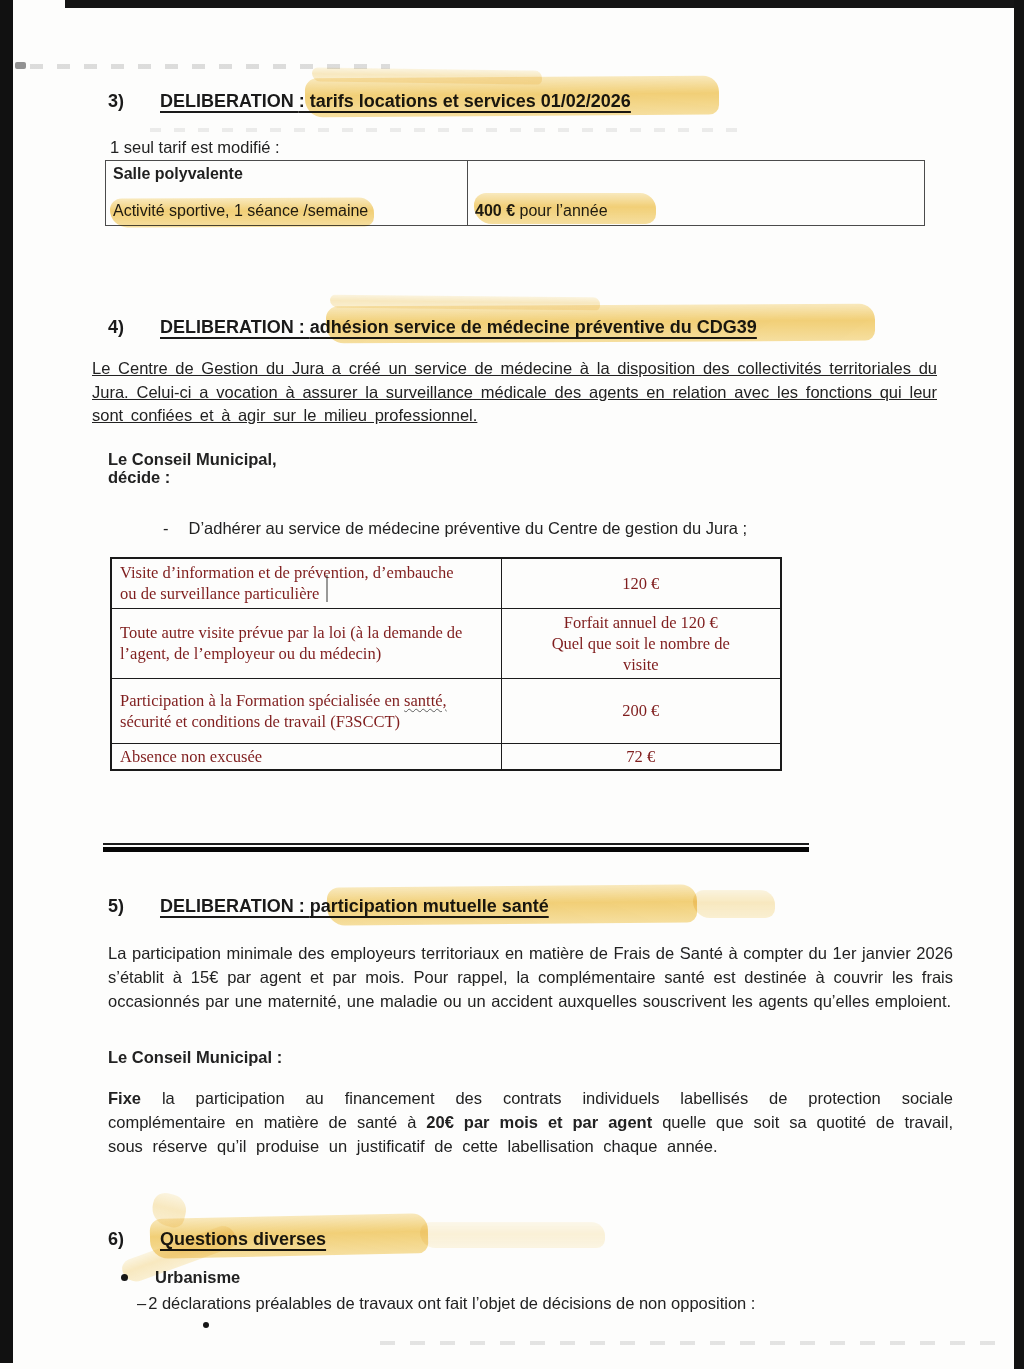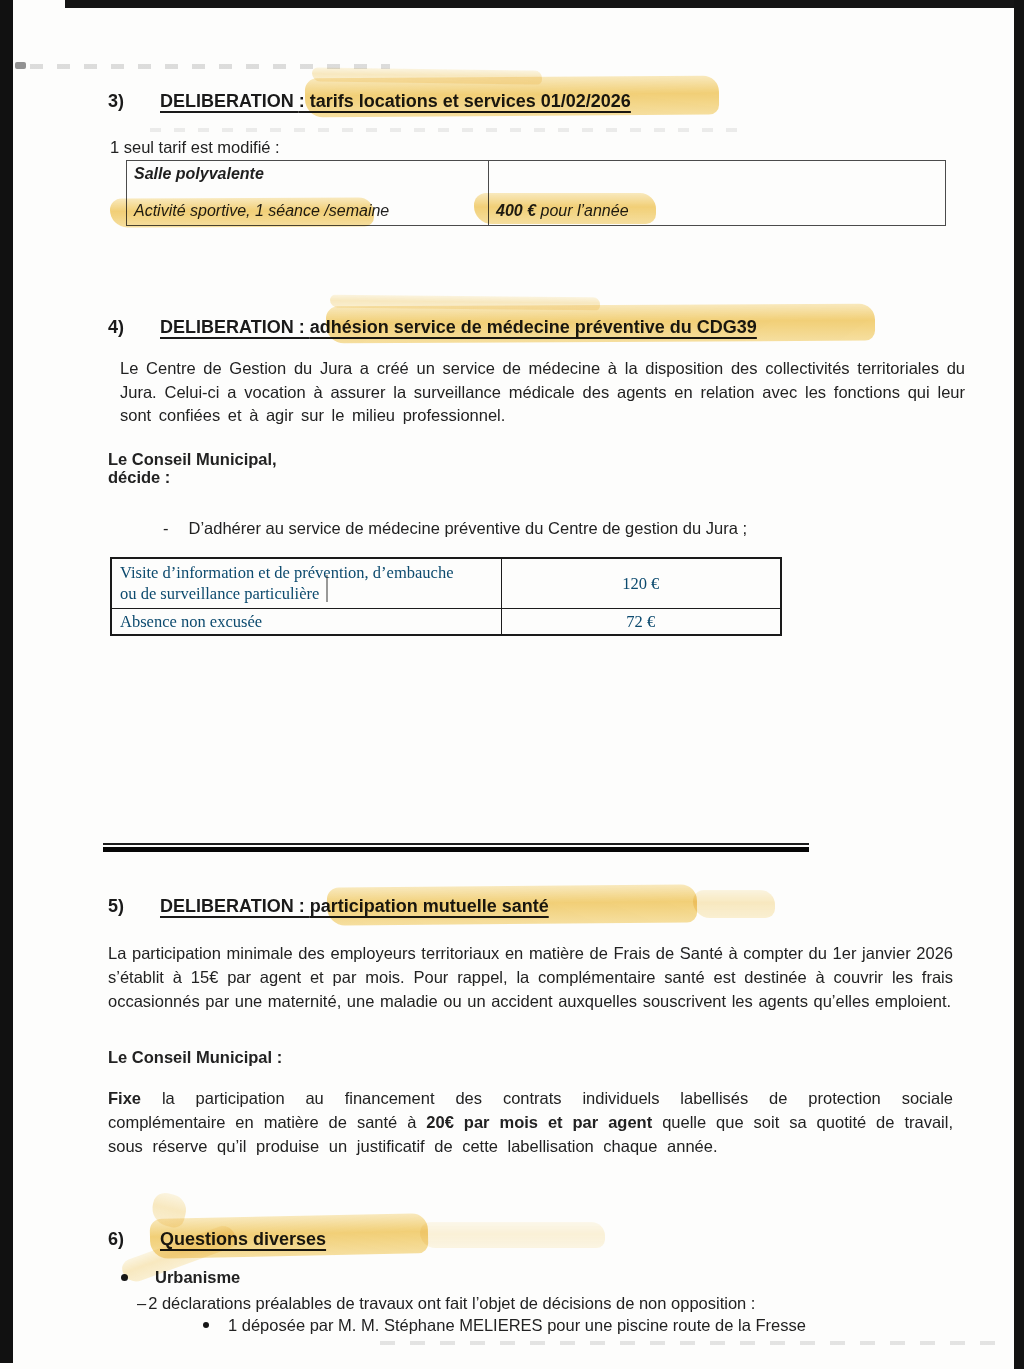--- a/index.html
+++ b/index.html
@@ -28,21 +28,21 @@
   .ws3{word-spacing:3px;}
   .ws1{word-spacing:1px;}
   .ws5{word-spacing:5px;line-height:24px;}
   
   .t1{display:flex;width:820px;height:66px;border:1.5px solid #4b4b4b;box-sizing:border-box;background:transparent;z-index:2;}
   .t1c{box-sizing:border-box;display:flex;flex-direction:column;padding:3px 8px 4px 7px;font-size:16px;line-height:20px;}
   .t1c.left{width:362px;border-right:1.5px solid #4b4b4b;justify-content:space-between;}
   .t1c.right{flex:1;justify-content:flex-end;}
   
   .t2{border-collapse:collapse;width:662px;table-layout:fixed;z-index:2;position:absolute;
-      font-family:"Liberation Serif","DejaVu Serif",serif;font-size:16.5px;line-height:21px;color:#0c4a6e;padding-left:12px;}
+      font-family:"Liberation Serif","DejaVu Serif",serif;font-size:16.5px;line-height:21px;color:#7f1d1d;padding-left:12px;}
   .t2 td{border:1.5px solid #1c1c1c;box-sizing:border-box;vertical-align:middle;}
   .t2l{width:390px;padding:2px 30px 2px 8px;}
   .t2r{width:280px;text-align:center;padding:2px 8px;}
   .narrow{max-width:204px;margin:0 auto;}
   .squiggle{text-decoration:underline wavy rgba(70,70,70,0.85);text-decoration-thickness:1px;text-underline-offset:2px;}
   .darkline{background:linear-gradient(to bottom,#1c1c1c 0 2px, rgba(0,0,0,0) 2px 4px, #060606 4px 9px);}
   .dot{border-radius:50%;background:#161616;z-index:2;}
   .marker{font-size:16.5px;color:#222;z-index:2;}
 </style>
 </head>
@@ -71,47 +71,58 @@
   <div class="blob faint" style="left:120px;top:1242px;width:118px;height:24px;transform:rotate(-20deg);"></div>
   <div class="blob faint" style="left:152px;top:1194px;width:34px;height:32px;transform:rotate(14deg);"></div>
   <div class="blob xfaint" style="left:420px;top:1222px;width:185px;height:26px;"></div>
 
   <div class="abs heading" style="left:108px;top:88px;">
     <span class="hnum">3)</span>
     <span class="htitle"><span>DELIBERATION </span><span>: tarifs locations et services 01/02/2026</span></span>
   </div>
   <div class="abs line" style="left:110px;top:136px;">1 seul tarif est modifié :</div>
 
-  <div class="abs t1" style="left:126px;top:160px;font-style:italic;">
+  <div class="abs t1" style="left:105px;top:160px;">
     <div class="t1c left">
       <div class="b">Salle polyvalente</div>
       <div>Activité sportive, 1 séance /semaine</div>
     </div>
     <div class="t1c right">
       <div><span class="b">400 €</span><span> pour l’année</span></div>
     </div>
   </div>
 
   <div class="abs heading" style="left:108px;top:314px;">
     <span class="hnum">4)</span>
     <span class="htitle"><span>DELIBERATION : </span><span>adhésion service de médecine préventive du CDG39</span></span>
   </div>
-  <div class="abs para ws3" style="left:120px;top:357px;">Le Centre de Gestion du Jura a créé un service de médecine à la disposition des collectivités territoriales du Jura. Celui-ci a vocation à assurer la surveillance médicale des agents en relation avec les fonctions qui leur sont confiées et à agir sur le milieu professionnel.</div>
+  <div class="abs para ws3" style="left:92px;top:357px;text-decoration:underline;">Le Centre de Gestion du Jura a créé un service de médecine à la disposition des collectivités territoriales du Jura. Celui-ci a vocation à assurer la surveillance médicale des agents en relation avec les fonctions qui leur sont confiées et à agir sur le milieu professionnel.</div>
   <div class="abs line b" style="left:108px;top:448px;">Le Conseil Municipal,</div>
   <div class="abs line b" style="left:108px;top:466px;">décide :</div>
   <div class="abs line" style="left:163px;top:517px;display:flex;">
     <span class="marker">-</span>
     <span style="margin-left:20px;">D’adhérer au service de médecine préventive du Centre de gestion du Jura ;</span>
   </div>
 
   <table class="t2" style="left:110px;top:557px;border:2px solid #1a1a1a;">
     <tbody>
         <tr style="height:50px;">
       <td class="t2l">Visite d’information et de prévention, d’embauche ou de surveillance particulière</td>
       <td class="t2r">120 €</td>
+    </tr>
+    <tr style="height:70px;">
+      <td class="t2l">Toute autre visite prévue par la loi (à la demande de l’agent, de l’employeur ou du médecin)</td>
+      <td class="t2r">
+        <div>Forfait annuel de 120 €</div>
+        <div class="narrow">Quel que soit le nombre de visite</div>
+      </td>
+    </tr>
+    <tr style="height:65px;">
+      <td class="t2l"><span>Participation à la Formation spécialisée en </span><span class="squiggle">santté,</span><span> sécurité et conditions de travail (F3SCCT)</span></td>
+      <td class="t2r">200 €</td>
     </tr>
     <tr style="height:23px;">
       <td class="t2l">Absence non excusée</td>
       <td class="t2r">72 €</td>
     </tr>
   </tbody>
     </table>
   <div class="abs darkline" style="left:103px;top:843px;width:706px;height:9px;"></div>
 
   <div class="abs heading" style="left:108px;top:893px;">
@@ -128,15 +139,14 @@
     <span class="hnum">6)</span>
     <span class="htitle">Questions diverses</span>
   </div>
   <div class="abs dot" style="left:121px;top:1274px;width:7px;height:7px;"></div>
   <div class="abs line b" style="left:155px;top:1266px;">Urbanisme</div>
   <div class="abs line" style="left:137px;top:1292px;display:flex;">
     <span class="marker">–</span>
     <span style="margin-left:2px;">2 déclarations préalables de travaux ont fait l’objet de décisions de non opposition :</span>
   </div>
   <div class="abs dot" style="left:203px;top:1322px;width:6px;height:6px;"></div>
-  <div class="abs line" style="left:228px;top:1314px;">1 déposée par M. M. Stéphane MELIERES pour une piscine route de la Fresse</div>
 
 </div>
 
 </body></html>

